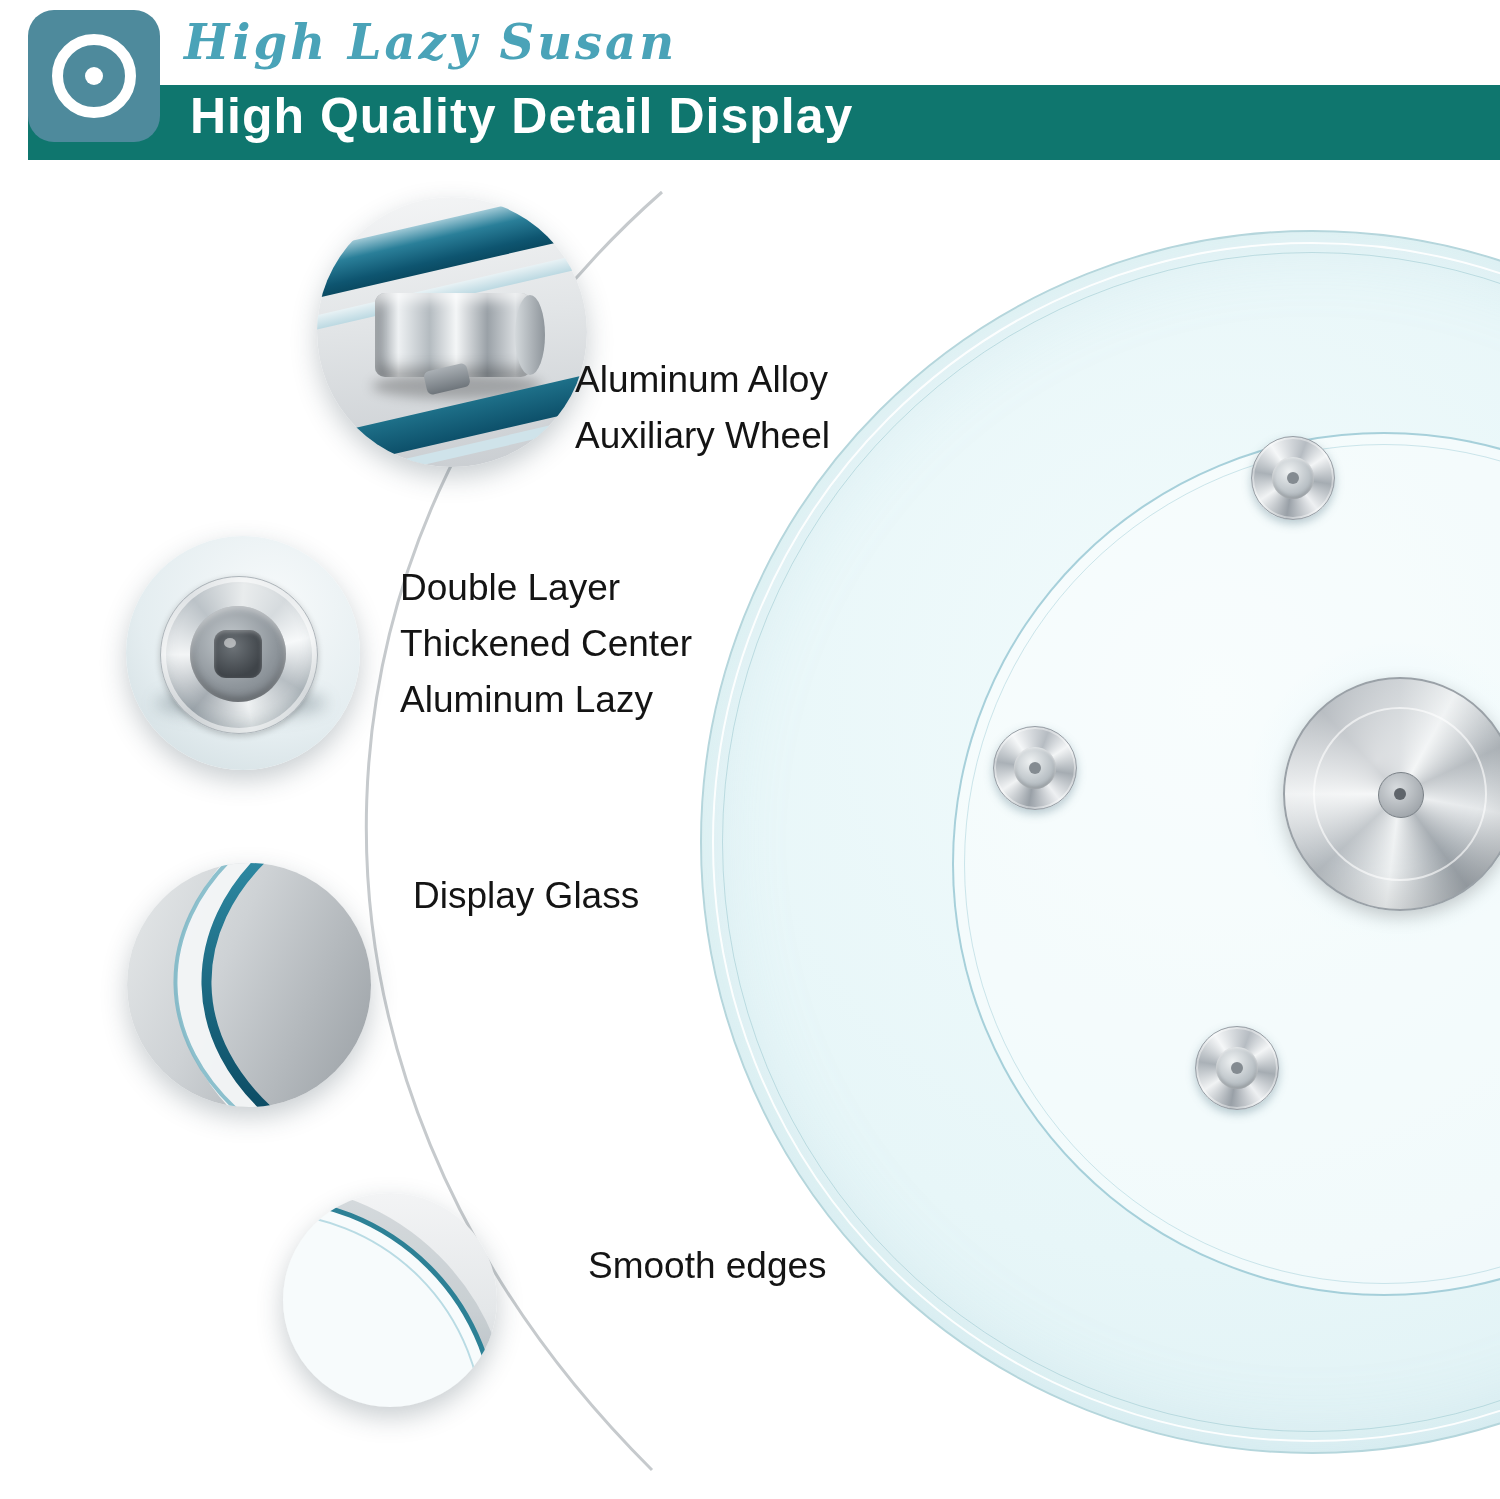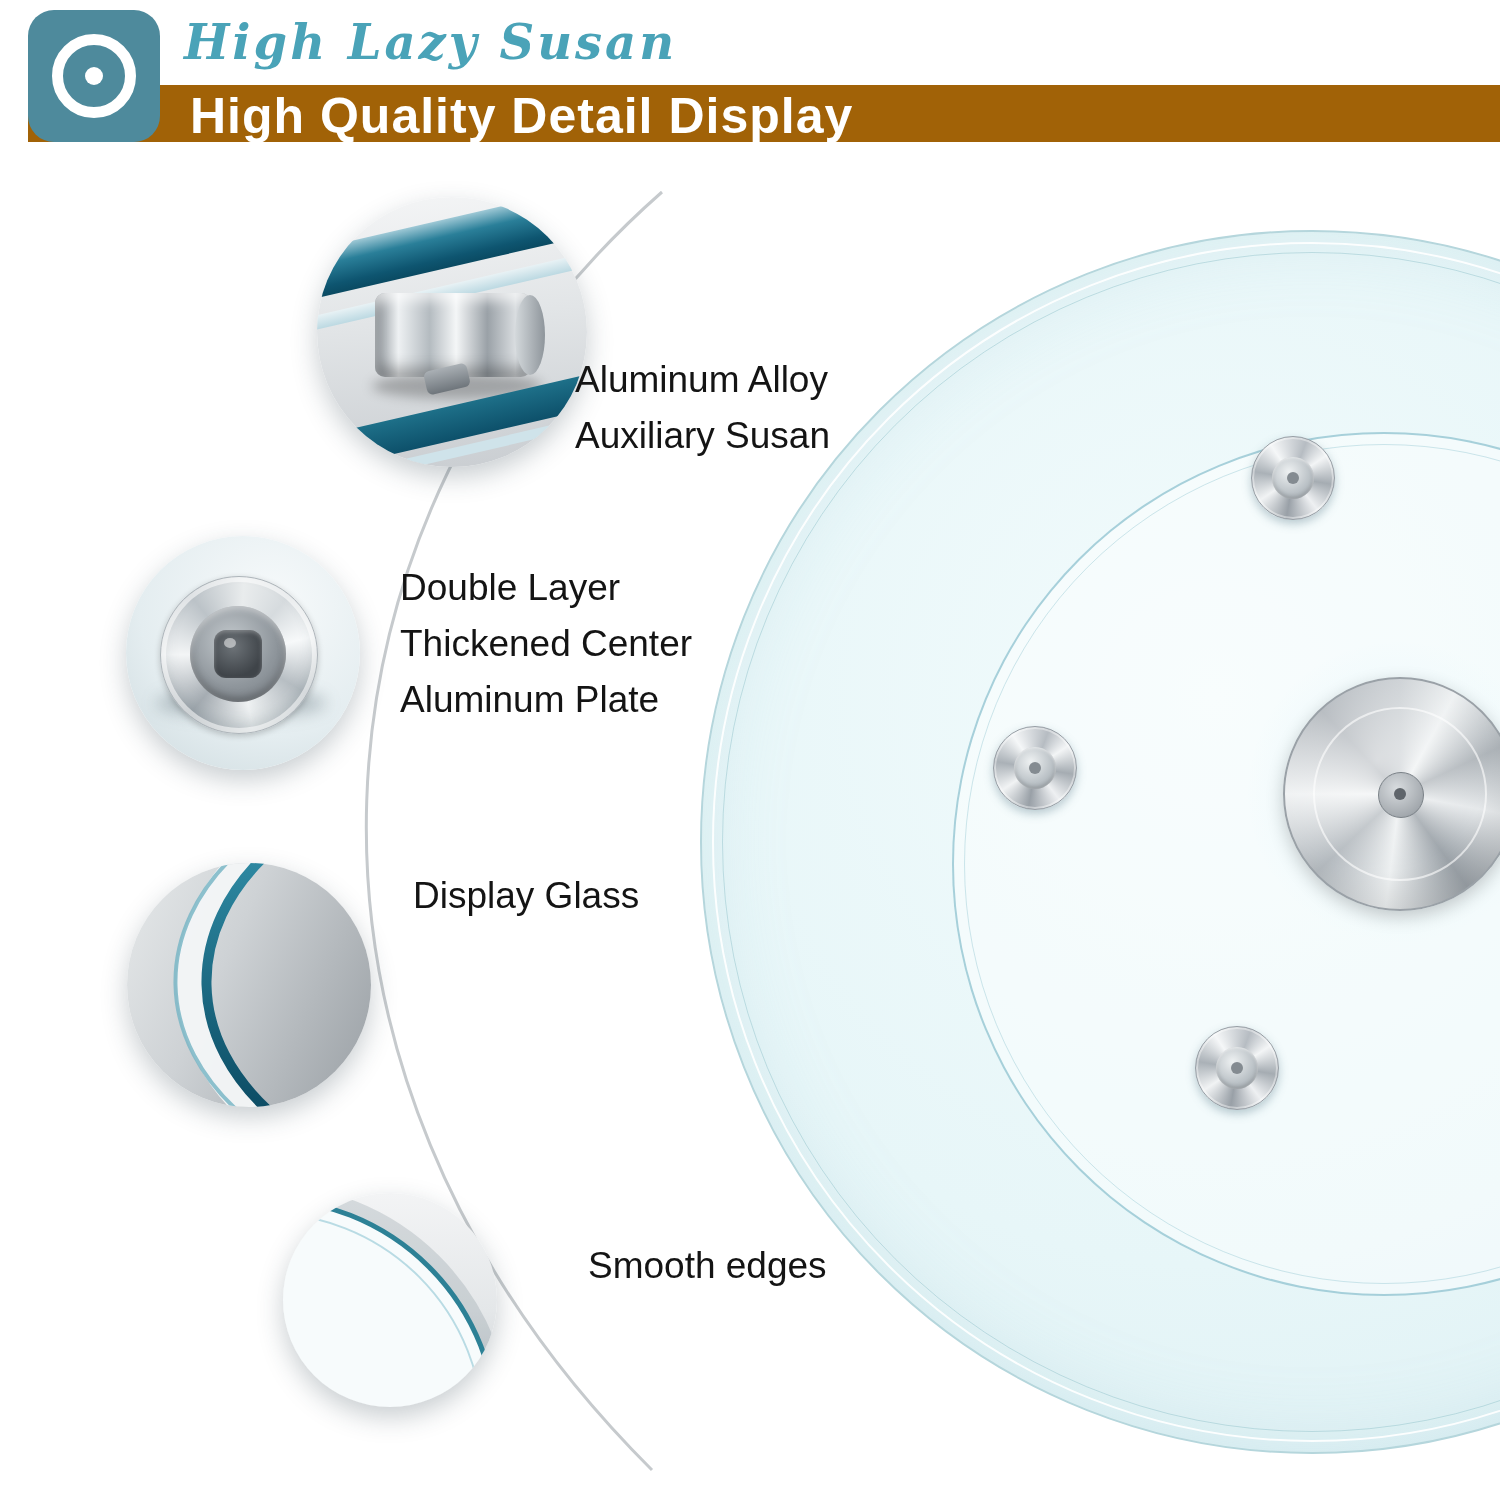--- a/index.html
+++ b/index.html
@@ -10,21 +10,21 @@
   .abs{position:absolute;}
 
   
   .logo{left:28px;top:10px;width:132px;height:132px;background:#4e8a9c;border-radius:26px;z-index:6;}
   .logo-ring{left:24px;top:24px;width:62px;height:62px;border:11px solid #ffffff;border-radius:50%;}
   .logo-dot{left:57px;top:57px;width:18px;height:18px;background:#ffffff;border-radius:50%;}
   .script-title{
     left:184px;top:14px;font-family:"DejaVu Serif",serif;font-style:italic;font-weight:bold;
     font-size:48px;color:#4aa3b8;letter-spacing:3px;z-index:6;white-space:nowrap;
   }
-  .banner{left:28px;top:85px;width:1472px;height:57px;background:#a16207;z-index:5;}
+  .banner{left:28px;top:85px;width:1472px;height:75px;background:#0f766e;z-index:5;}
   .banner-text{
     left:162px;top:0;height:63px;line-height:63px;font-size:50px;font-weight:bold;color:#ffffff;
     letter-spacing:1px;white-space:nowrap;
   }
 
   
   .disc{
     left:700px;top:230px;width:1220px;height:1220px;border-radius:50%;
     background:radial-gradient(circle at 42% 38%, #f2fbfc 0%, #e7f6f8 55%, #daeef2 100%);
     border:2px solid #b5d6dc;
@@ -200,26 +200,26 @@
   <div class="abs photo photo-4">
     <svg width="214" height="214">
       <circle cx="-18" cy="238" r="240" fill="none" stroke="rgba(80,100,110,0.18)" stroke-width="14"></circle>
       <circle cx="-18" cy="238" r="232" fill="#f7fbfc" stroke="#2d8196" stroke-width="5"></circle>
       <circle cx="-18" cy="238" r="218" fill="none" stroke="#a9d3dd" stroke-width="2" opacity="0.8"></circle>
     </svg>
   </div>
 
   <div class="abs label label-1">
     <div>Aluminum Alloy</div>
-    <div>Auxiliary Susan</div>
+    <div>Auxiliary Wheel</div>
   </div>
   <div class="abs label label-2">
     <div>Double Layer</div>
     <div>Thickened Center</div>
-    <div>Aluminum Plate</div>
+    <div>Aluminum Lazy</div>
   </div>
   <div class="abs label label-3">
     <div>Display Glass</div>
   </div>
   <div class="abs label label-4">
     <div>Smooth edges</div>
   </div>
 
   <div class="abs banner">
     <div class="abs banner-text">High Quality Detail Display</div>

